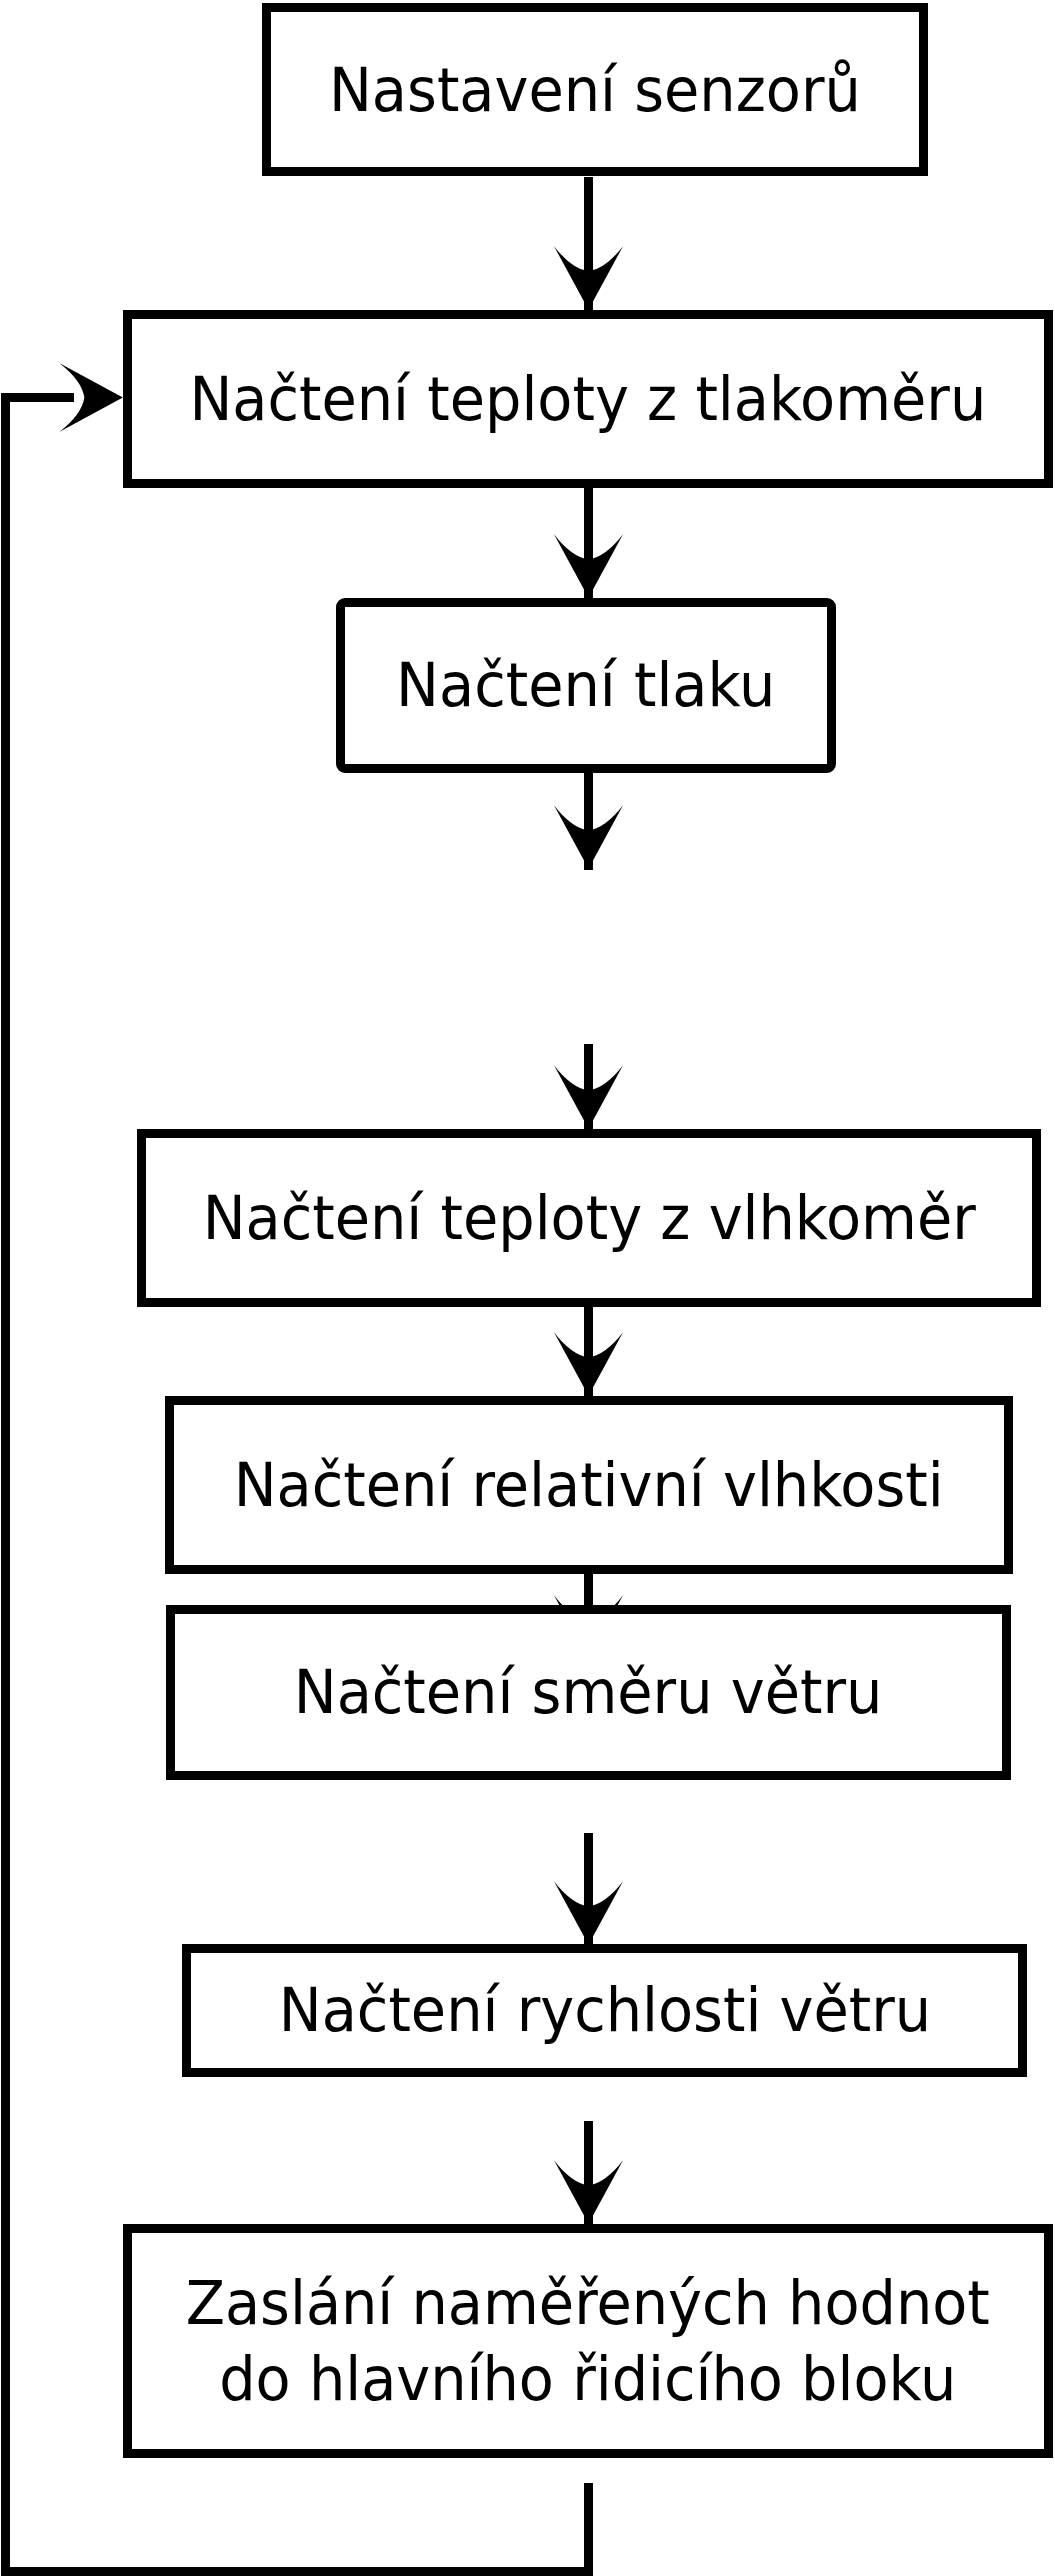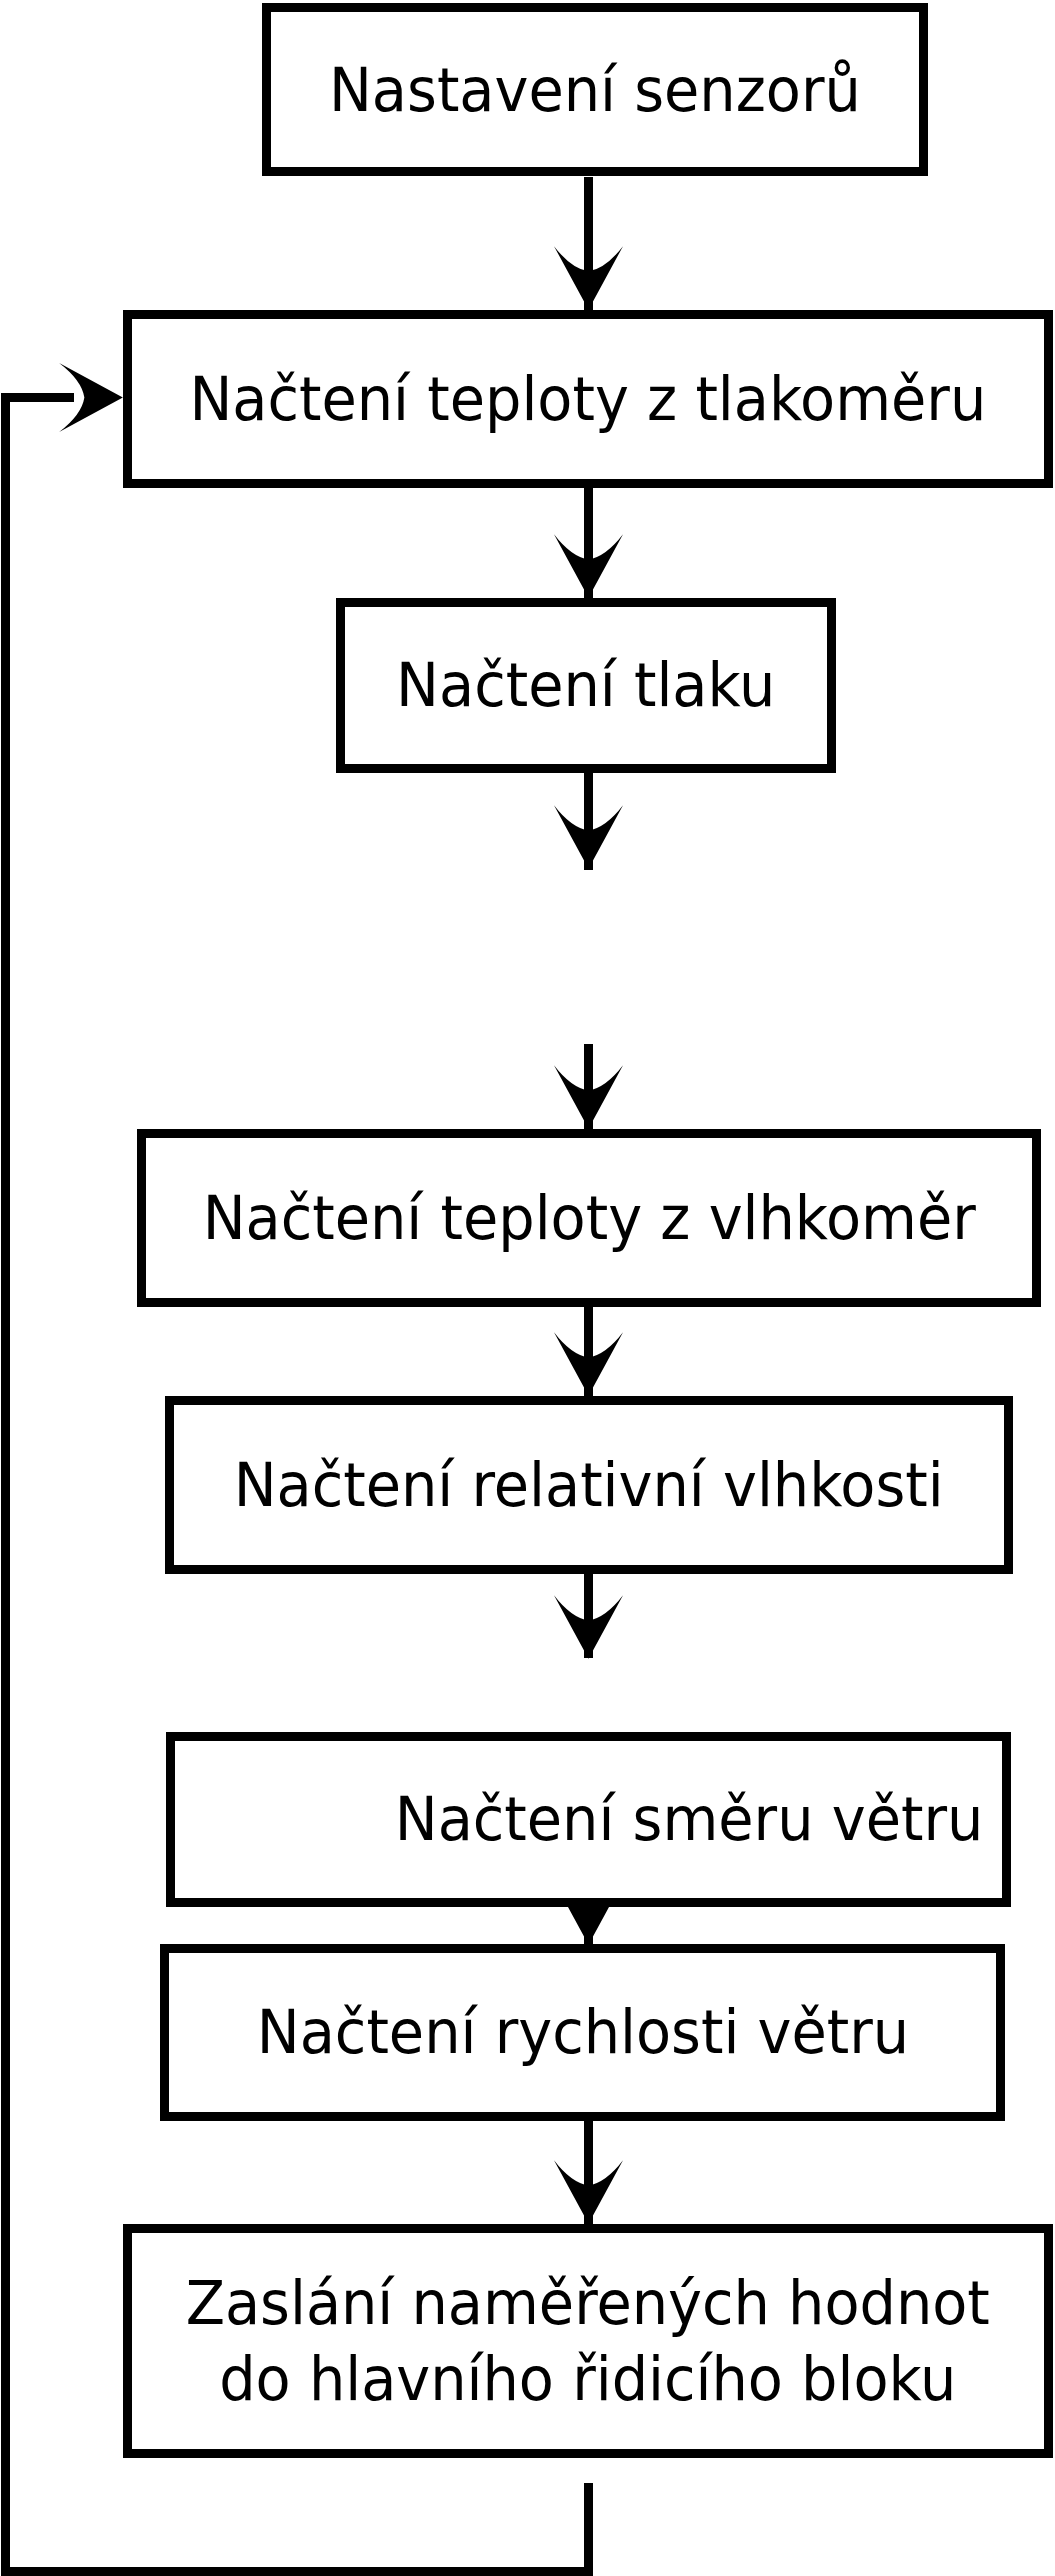--- a/index.html
+++ b/index.html
@@ -88,38 +88,38 @@
     </svg>
 
   <div class="flow-box" style="left:262px; top:3.3px; width:666px; height:173px;">
     <span class="flow-label">Nastavení senzorů</span>
   </div>
 
   <div class="flow-box" style="left:123px; top:310px; width:930px; height:178px;">
     <span class="flow-label">Načtení teploty z tlakoměru</span>
   </div>
 
-  <div class="flow-box" style="left:336px; top:598px; width:500px; height:175px;">
+  <div class="flow-box" style="left:336px; top:598px; width:500px; height:175px;border-radius:9px;">
     <span class="flow-label">Načtení tlaku</span>
   </div>
 
 
   <div class="flow-box" style="left:137px; top:1129px; width:904px; height:178px;">
     <span class="flow-label">Načtení teploty z vlhkoměr</span>
   </div>
 
   <div class="flow-box" style="left:165px; top:1396px; width:848px; height:178px;">
     <span class="flow-label">Načtení relativní vlhkosti</span>
   </div>
 
-  <div class="flow-box" style="left:166px; top:1732px; width:845px; height:175px;justify-content:flex-end;">
+  <div class="flow-box" style="left:166px; top:1605px; width:845px; height:175px;">
     <span class="flow-label">Načtení směru větru</span>
   </div>
 
-  <div class="flow-box" style="left:160px; top:1944px; width:845px; height:177px;">
+  <div class="flow-box" style="left:182px; top:1944px; width:845px; height:133px;">
     <span class="flow-label">Načtení rychlosti větru</span>
   </div>
 
   <div class="flow-box" style="left:123px; top:2224px; width:930px; height:234px;">
     <span class="flow-label">Zaslání naměřených hodnot
 do hlavního řidicího bloku</span>
   </div>
 
 </div>
 

